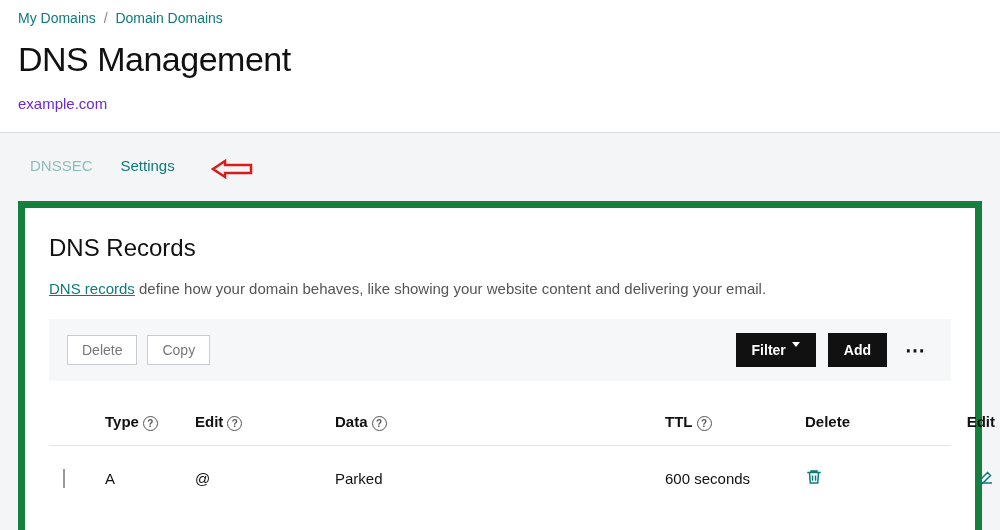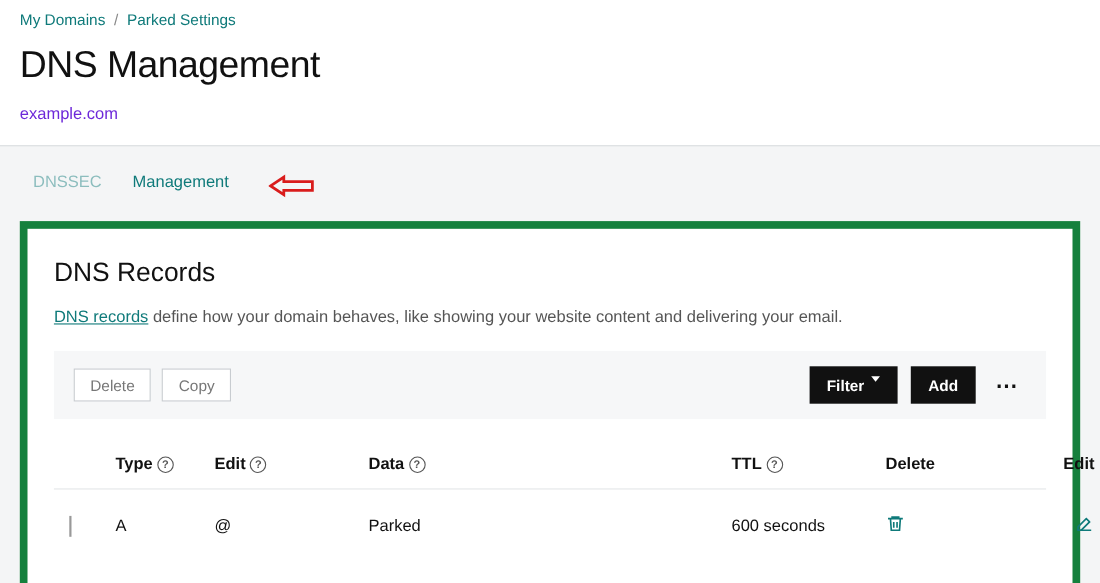--- a/index.html
+++ b/index.html
@@ -158,30 +158,30 @@
   }
   .trash-icon svg, .pencil-icon svg { width: 18px; height: 18px; }
 </style>
 </head>
 <body>
 
 <div class="header">
   <div class="breadcrumb">
     <a href="#">My Domains</a>
     <span class="sep">/</span>
-    <a href="#">Parked Settings</a>
+    <a href="#">Domain Domains</a>
   </div>
   <h1 class="page-title">DNS Management</h1>
   <div class="domain-name">example.com</div>
 </div>
 
 <div class="body-area">
   <div class="tabs">
     <span class="tab faded">DNSSEC</span>
-    <span class="tab">Management</span>
+    <span class="tab">Settings</span>
     <span class="arrow">
       <svg viewBox="0 0 44 24" width="44" height="24">
         <path d="M2 12 L14 4 L14 8 L40 8 L40 16 L14 16 L14 20 Z" fill="none" stroke="#d91c1c" stroke-width="2.5" stroke-linejoin="miter"></path>
       </svg>
     </span>
   </div>
 
   <div class="card">
     <h2 class="card-title">DNS Records</h2>
     <p class="desc">

